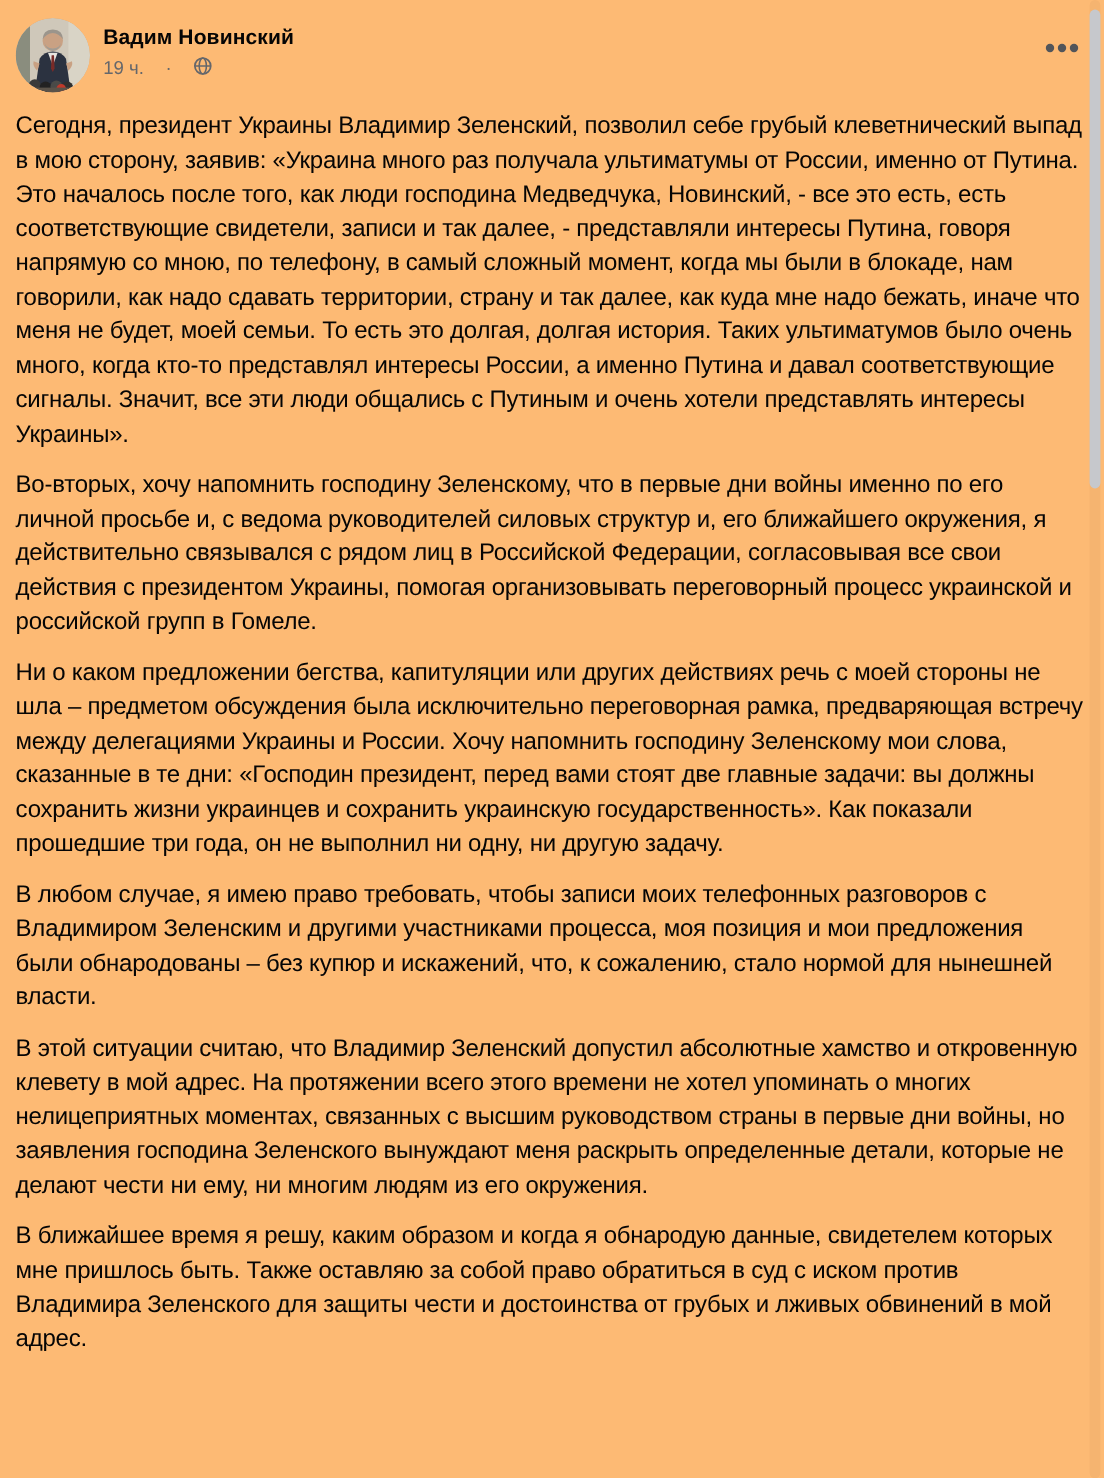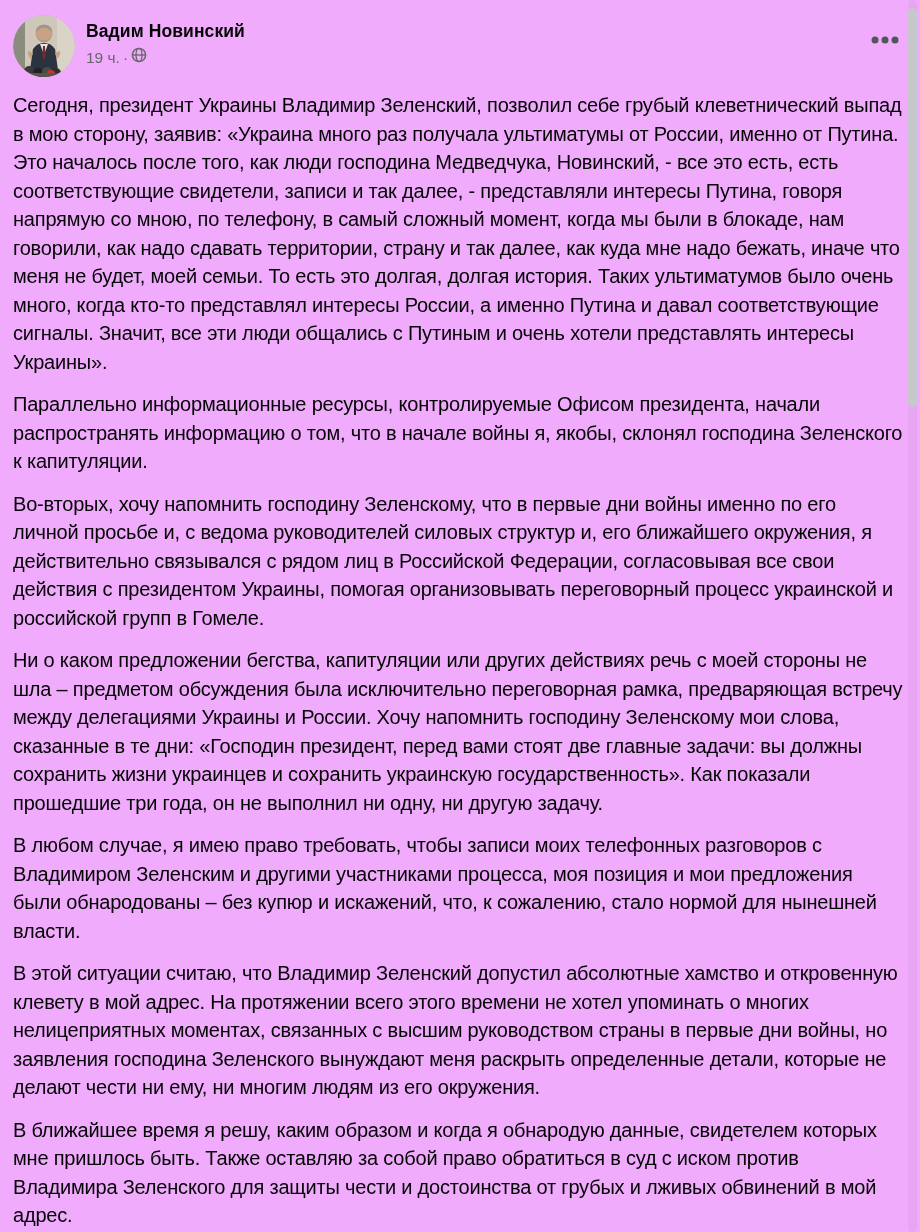--- a/index.html
+++ b/index.html
@@ -10,21 +10,21 @@
   }
   body {
     width: 920px;
     height: 1232px;
     position: relative;
     overflow: hidden;
   }
   .post {
     width: 100%;
     height: 100%;
-    background: #f0abfc;
+    background: #fdba74;
     position: relative;
   }
   .post-header {
     display: flex;
     align-items: flex-start;
     padding: 15px 14px 8px 13px;
     position: relative;
   }
   .avatar {
     width: 62px;
@@ -45,21 +45,21 @@
     font-weight: 700;
     color: #050505;
     letter-spacing: 0.1px;
     line-height: 22px;
     cursor: pointer;
   }
   .post-meta {
     margin-top: 5px;
     display: flex;
     align-items: center;
-    gap: 3px;
+    gap: 18px;
     font-size: 15.5px;
     color: #65676b;
     line-height: 19px;
   }
   .globe-icon { display: inline-block; }
   .more-button {
     position: absolute;
     top: 26px;
     right: 18px;
     width: 34px;
@@ -165,21 +165,20 @@
         <circle cx="5" cy="5" r="3.5" fill="#52555a"></circle>
         <circle cx="15" cy="5" r="3.5" fill="#52555a"></circle>
         <circle cx="25" cy="5" r="3.5" fill="#52555a"></circle>
       </svg>
     </div>
 
   </div>
 
   <div class="post-body">
     <p>Сегодня, президент Украины Владимир Зеленский, позволил себе грубый клеветнический выпад в мою сторону, заявив: «Украина много раз получала ультиматумы от России, именно от Путина. Это началось после того, как люди господина Медведчука, Новинский, - все это есть, есть соответствующие свидетели, записи и так далее, - представляли интересы Путина, говоря напрямую со мною, по телефону, в самый сложный момент, когда мы были в блокаде, нам говорили, как надо сдавать территории, страну и так далее, как куда мне надо бежать, иначе что меня не будет, моей семьи. То есть это долгая, долгая история. Таких ультиматумов было очень много, когда кто-то представлял интересы России, а именно Путина и давал соответствующие сигналы. Значит, все эти люди общались с Путиным и очень хотели представлять интересы Украины».</p>
-    <p>Параллельно информационные ресурсы, контролируемые Офисом президента, начали распространять информацию о том, что в начале войны я, якобы, склонял господина Зеленского к капитуляции.</p>
     <p>Во-вторых, хочу напомнить господину Зеленскому, что в первые дни войны именно по его личной просьбе и, с ведома руководителей силовых структур и, его ближайшего окружения, я действительно связывался с рядом лиц в Российской Федерации, согласовывая все свои действия с президентом Украины, помогая организовывать переговорный процесс украинской и российской групп в Гомеле.</p>
     <p>Ни о каком предложении бегства, капитуляции или других действиях речь с моей стороны не шла – предметом обсуждения была исключительно переговорная рамка, предваряющая встречу между делегациями Украины и России. Хочу напомнить господину Зеленскому мои слова, сказанные в те дни: «Господин президент, перед вами стоят две главные задачи: вы должны сохранить жизни украинцев и сохранить украинскую государственность». Как показали прошедшие три года, он не выполнил ни одну, ни другую задачу.</p>
     <p>В любом случае, я имею право требовать, чтобы записи моих телефонных разговоров с Владимиром Зеленским и другими участниками процесса, моя позиция и мои предложения были обнародованы – без купюр и искажений, что, к сожалению, стало нормой для нынешней власти.</p>
     <p>В этой ситуации считаю, что Владимир Зеленский допустил абсолютные хамство и откровенную клевету в мой адрес. На протяжении всего этого времени не хотел упоминать о многих нелицеприятных моментах, связанных с высшим руководством страны в первые дни войны, но заявления господина Зеленского вынуждают меня раскрыть определенные детали, которые не делают чести ни ему, ни многим людям из его окружения.</p>
     <p>В ближайшее время я решу, каким образом и когда я обнародую данные, свидетелем которых мне пришлось быть. Также оставляю за собой право обратиться в суд с иском против Владимира Зеленского для защиты чести и достоинства от грубых и лживых обвинений в мой адрес.</p>
   </div>
 
   <div class="scrollbar-track"></div>
   <div class="scrollbar-thumb"></div>
 

